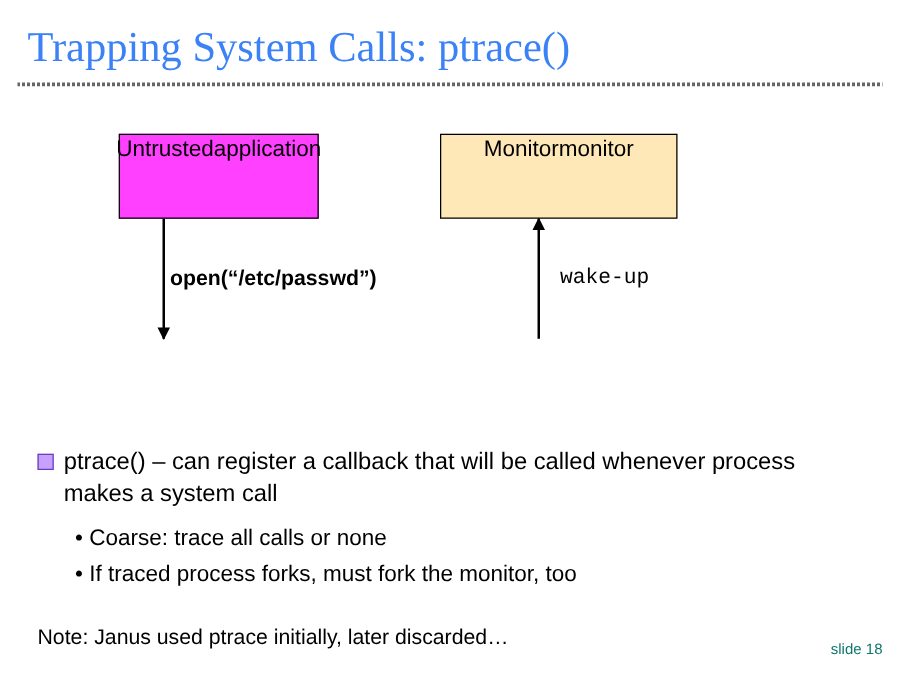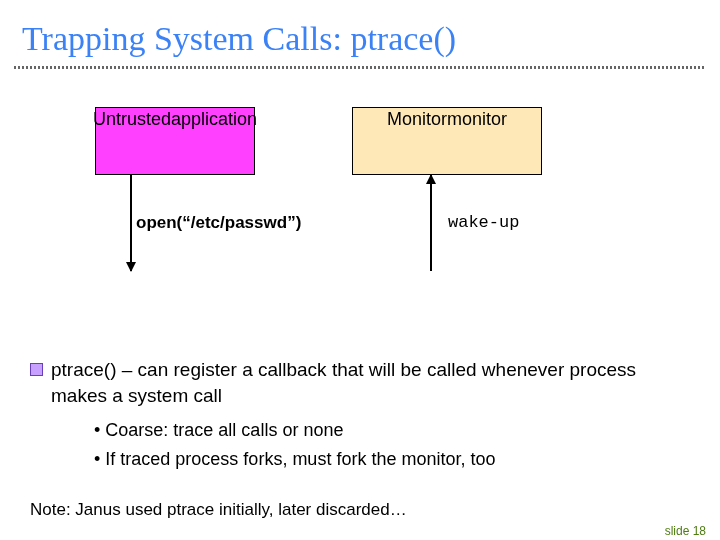--- a/index.html
+++ b/index.html
@@ -102,37 +102,37 @@
     justify-content: center;
   }
   .bullet-square {
     width: 13px; height: 13px;
     background: #c8a0ff;
     border: 1px solid #6a3fbf;
     margin-top: 6px;
     flex-shrink: 0;
   }
   .sub-list {
-    margin: 10px 0 0 64px;
+    margin: 10px 0 0 30px;
     font-size: 18px;
   }
   .sub-item {
     margin-bottom: 4px;
   }
   .note {
     font-size: 17px;
     text-align: left;
     margin: 28px 60px 0 0;
   }
   .footer {
     position: absolute;
     right: 14px;
-    bottom: 2px;
+    bottom: 14px;
     font-size: 12px;
-    color: #4d7c0f;
+    color: #0f766e;
   }
 </style>
 </head>
 <body>
 
 <h1 class="title">Trapping System Calls: ptrace()</h1>
 <div class="title-rule"></div>
 
 <div class="diagram">
   <div class="box box-untrusted">

